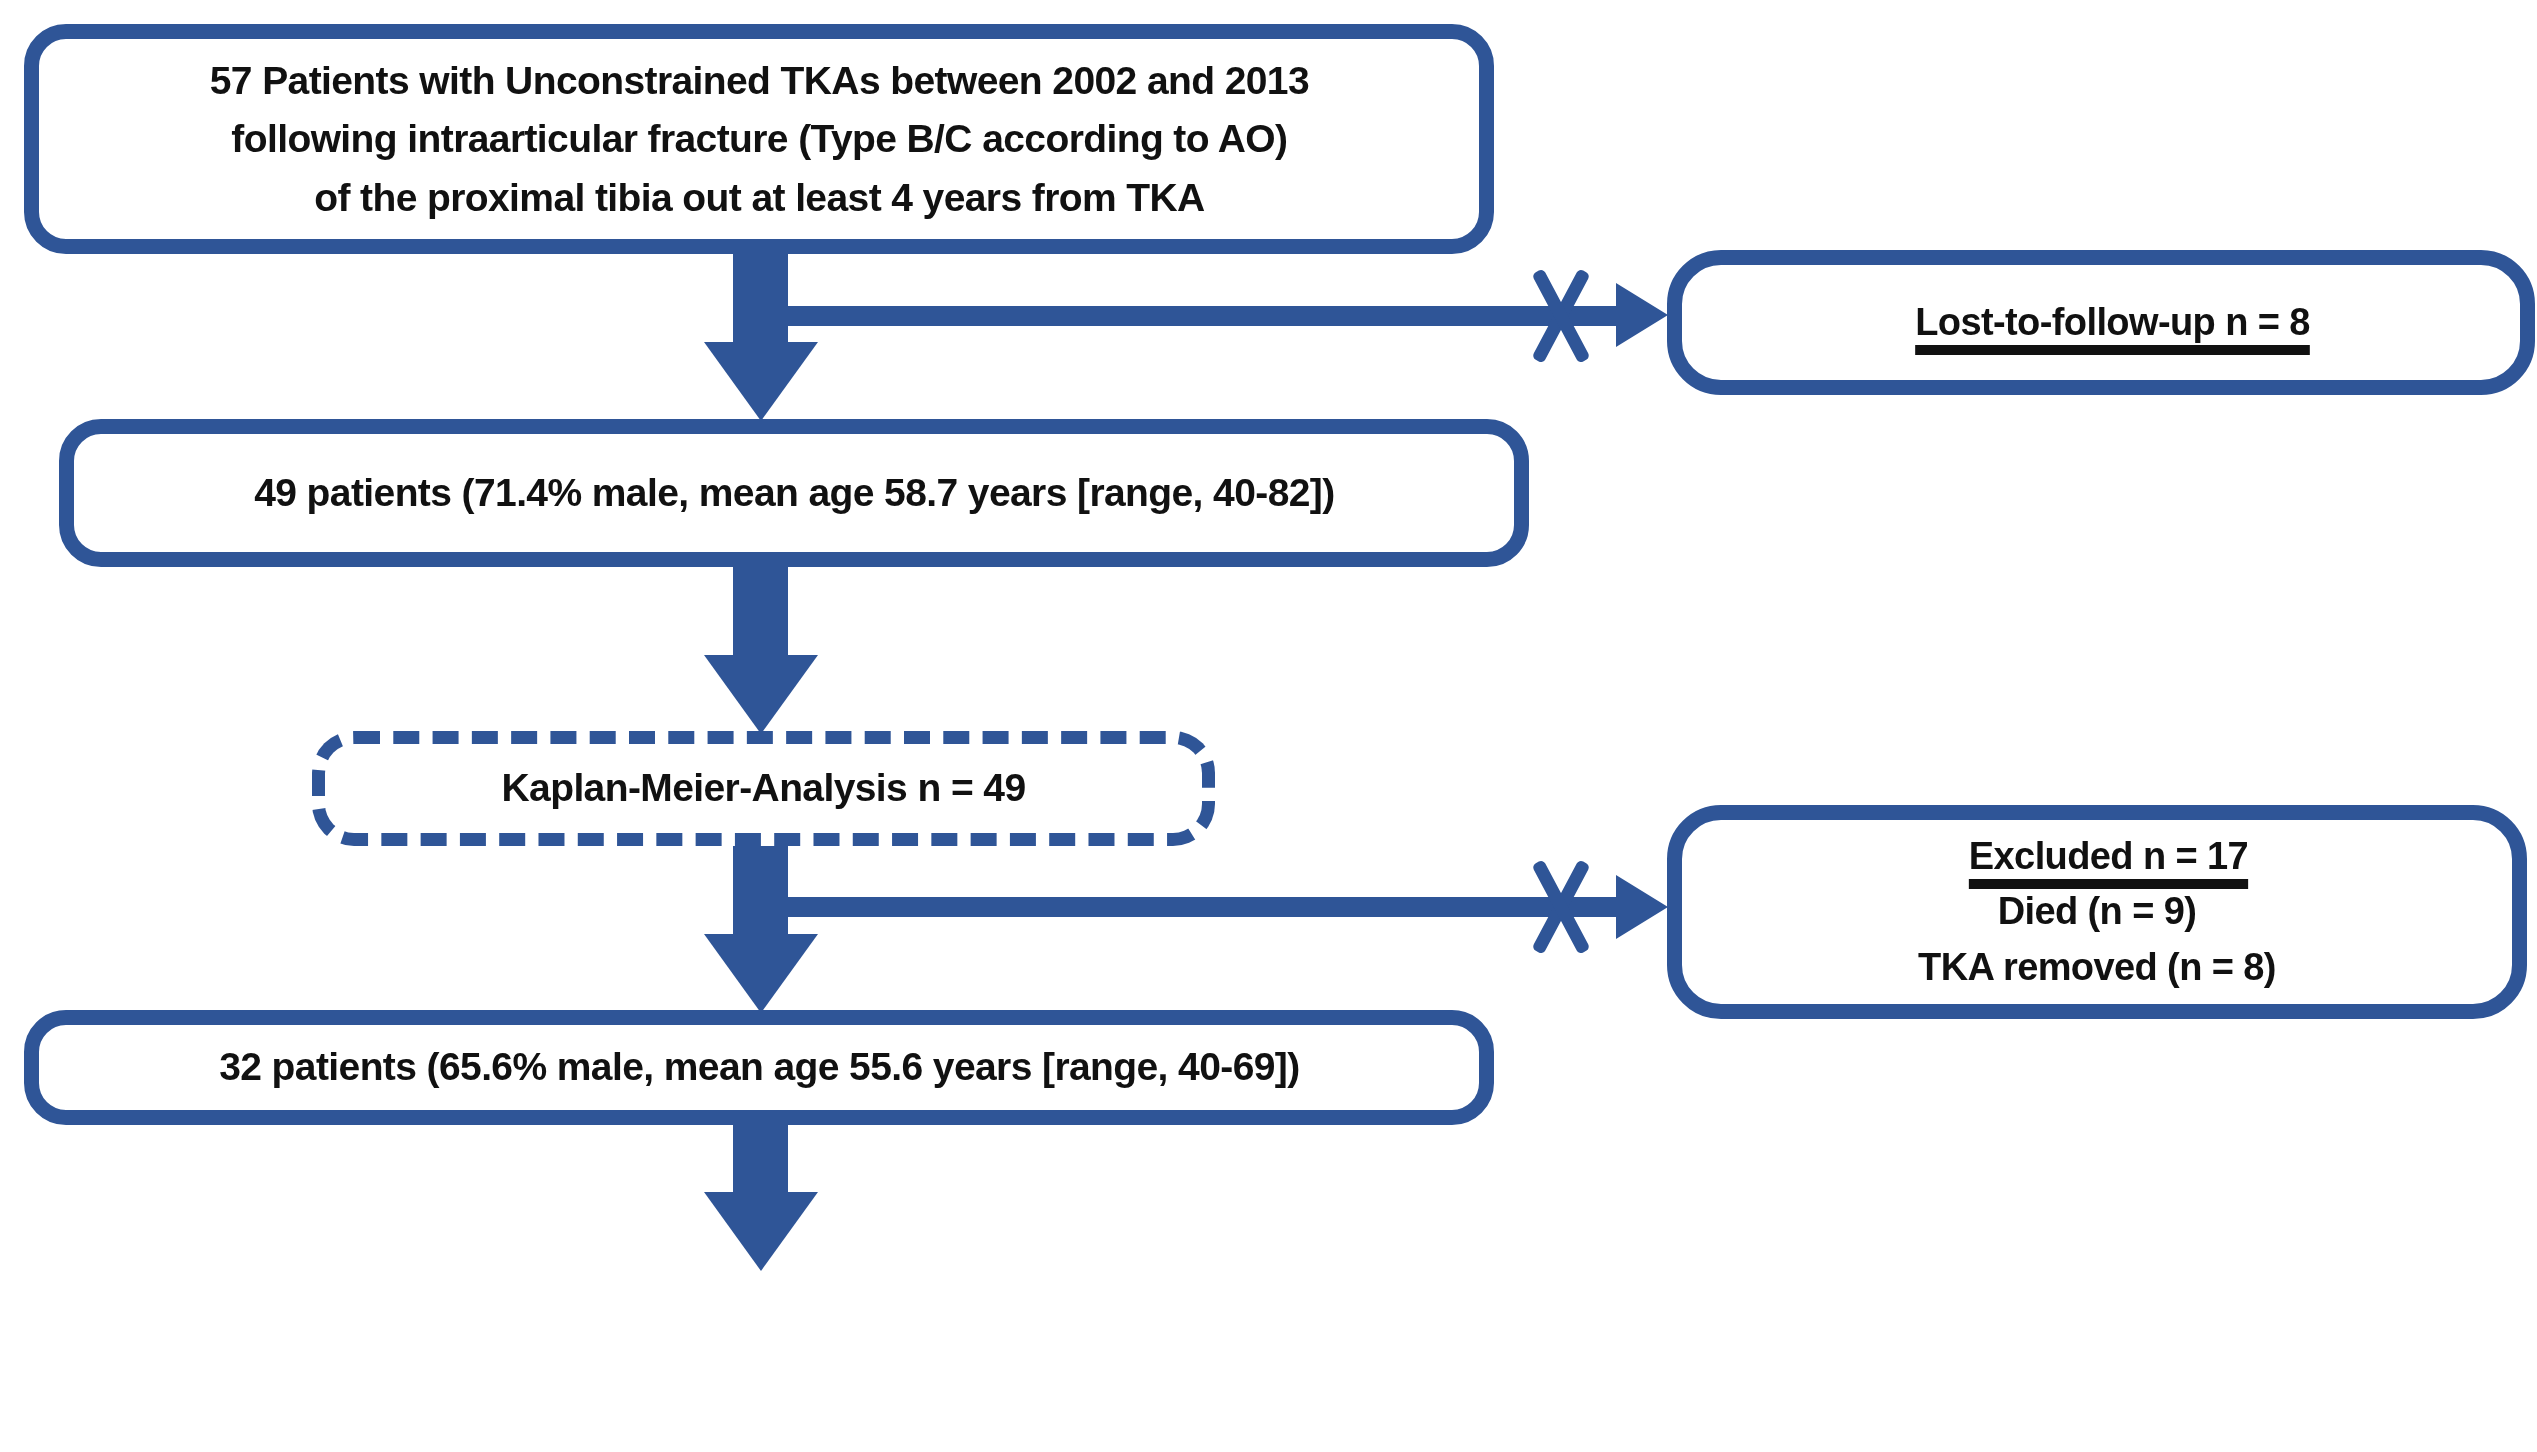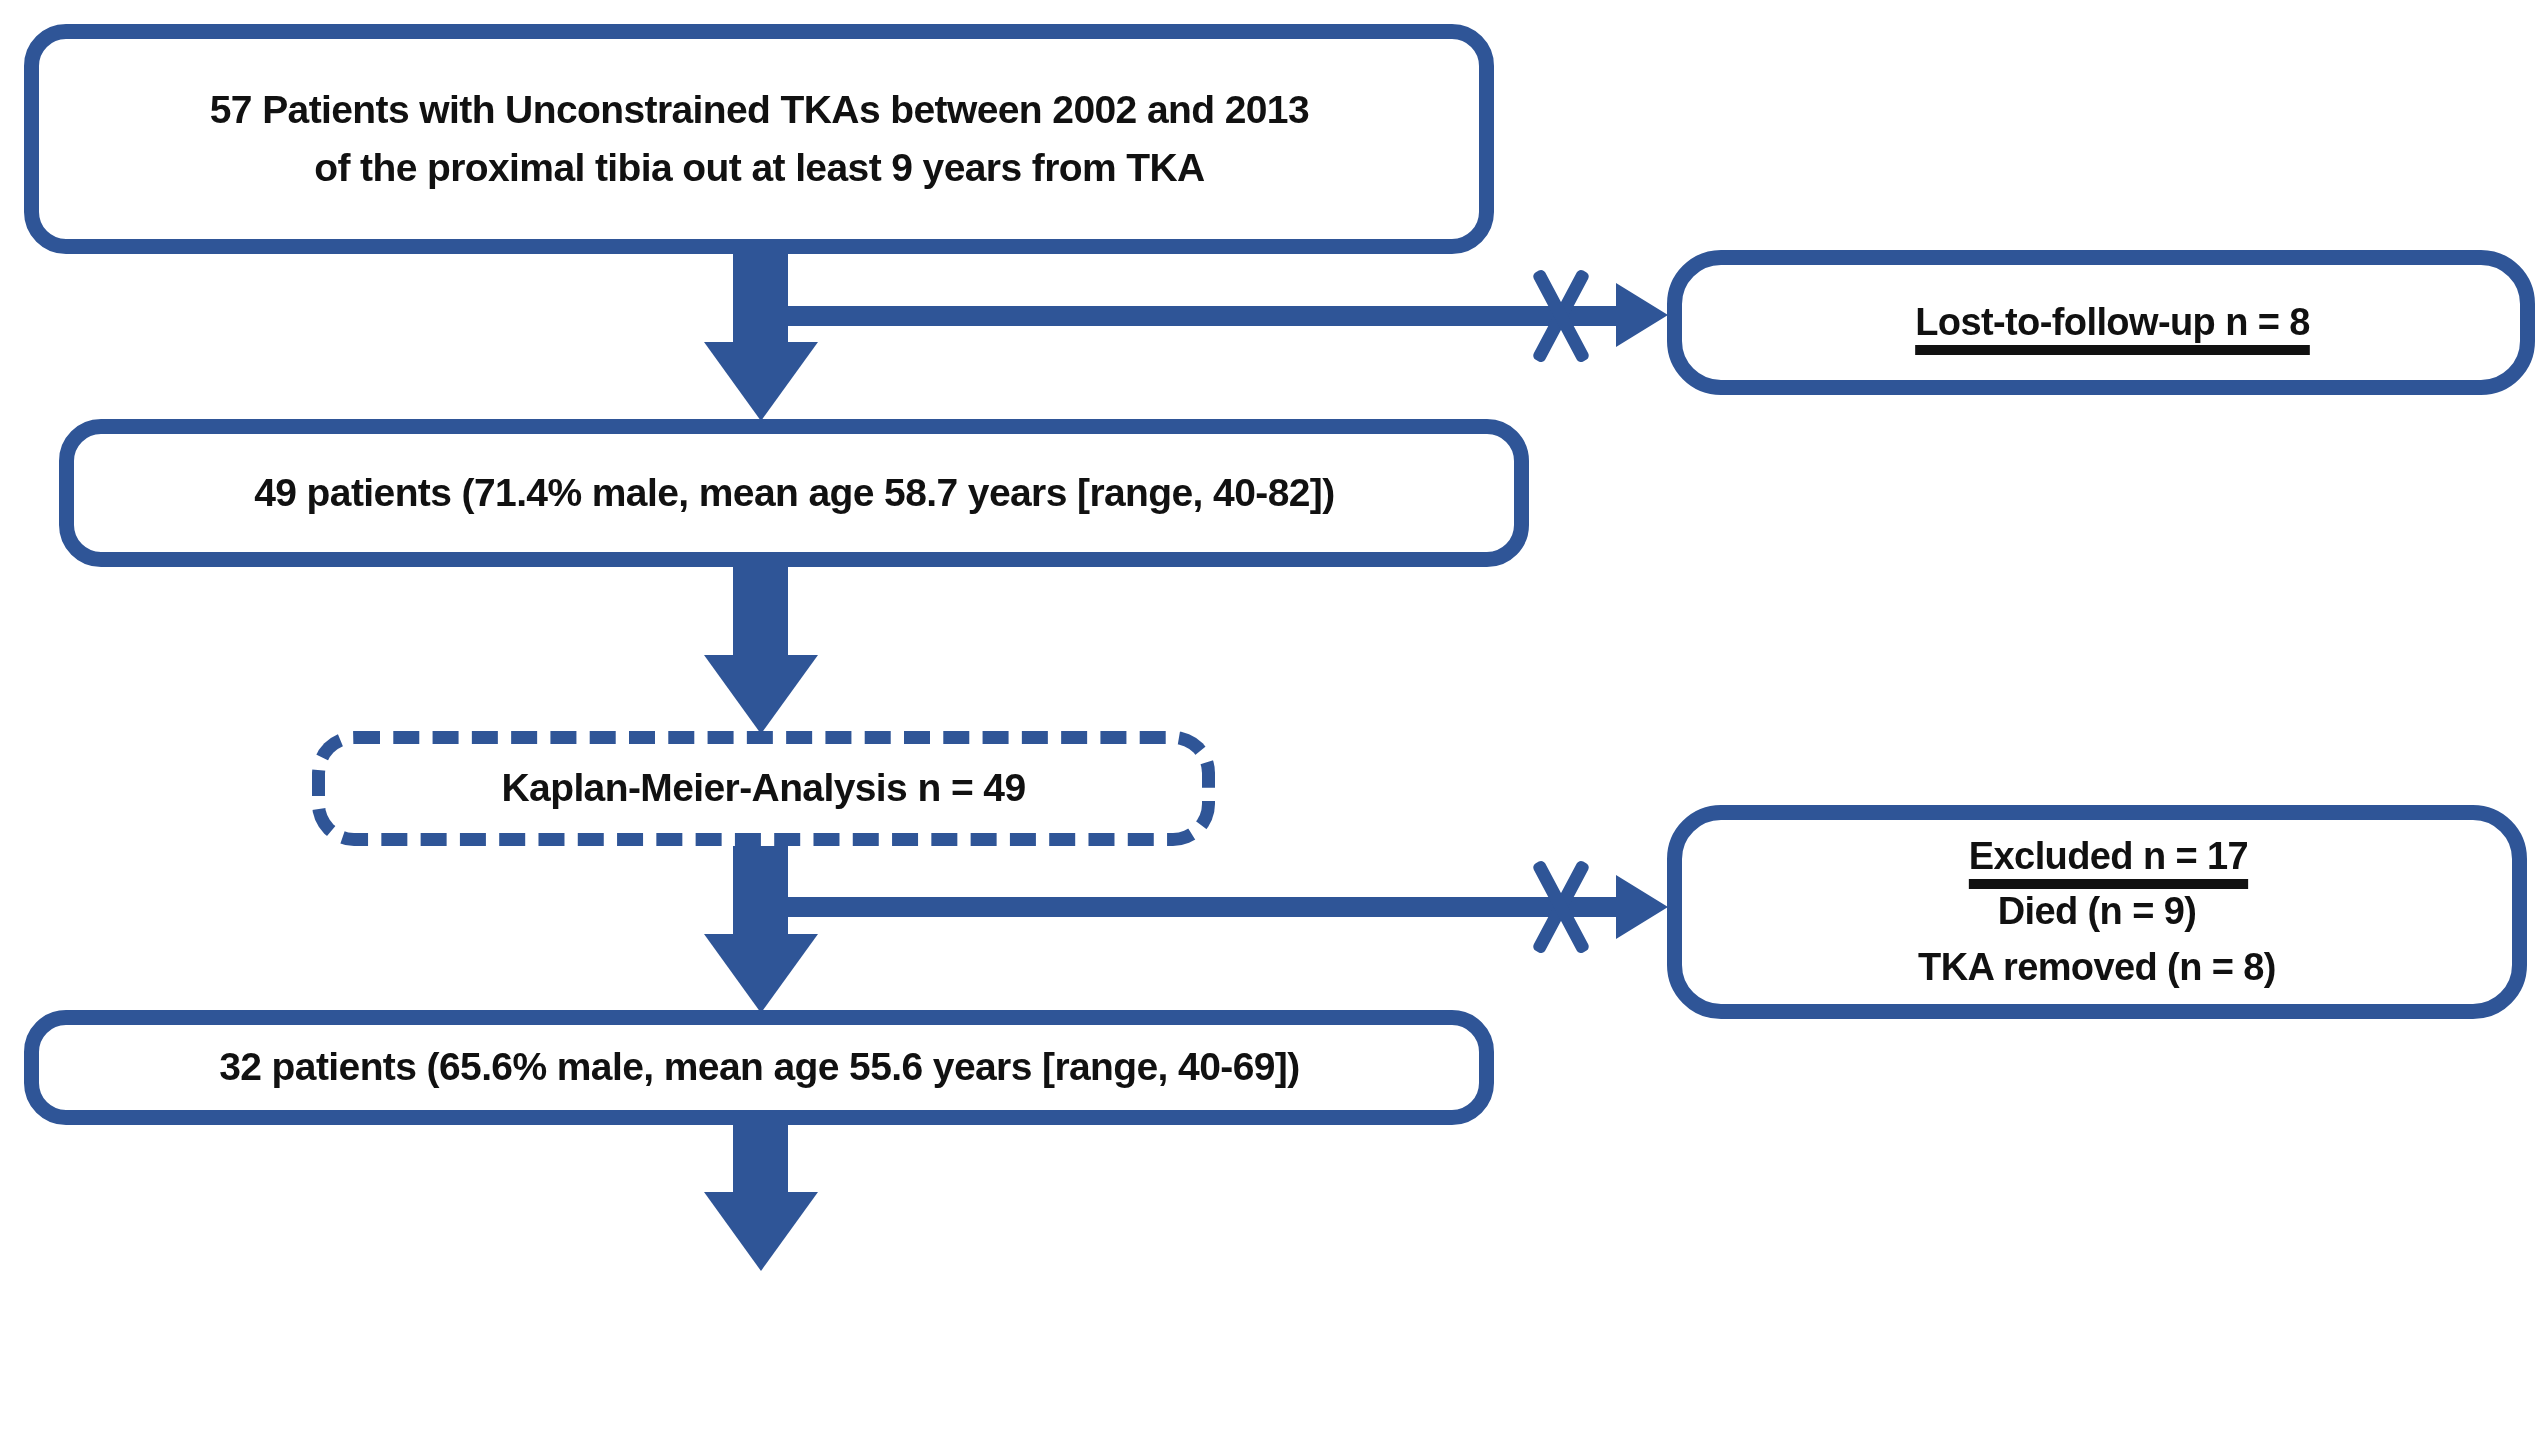--- a/index.html
+++ b/index.html
@@ -89,21 +89,22 @@
   <div class="x-mark" style="left:1516px; top:856px;">
     <div class="x-bar a"></div>
     <div class="x-bar b"></div>
   </div>
 
   <div class="v-shaft" style="left:733px; top:1118px; height:77px;"></div>
   <div class="v-head" style="left:704px; top:1192px;"></div>
 
   <div class="box" style="left:24.4px; top:24.4px; width:1470px; height:230px;">
     <div class="line">57 Patients with Unconstrained TKAs between 2002 and 2013</div>
-    <div class="line">of the proximal tibia out at least 9 years from TKA</div>
+    <div class="line">following intraarticular fracture (Type B/C according to AO)</div>
+    <div class="line">of the proximal tibia out at least 4 years from TKA</div>
   </div>
 
   <div class="box side" style="left:1667px; top:250px; width:868px; height:145px;">
     <div class="line underlined">Lost-to-follow-up n = 8</div>
   </div>
 
   <div class="box" style="left:24.4px; top:419px; width:1470px; height:148px;margin-left:35px;">
     <div class="line">49 patients (71.4% male, mean age 58.7 years [range, 40-82])</div>
   </div>
 

